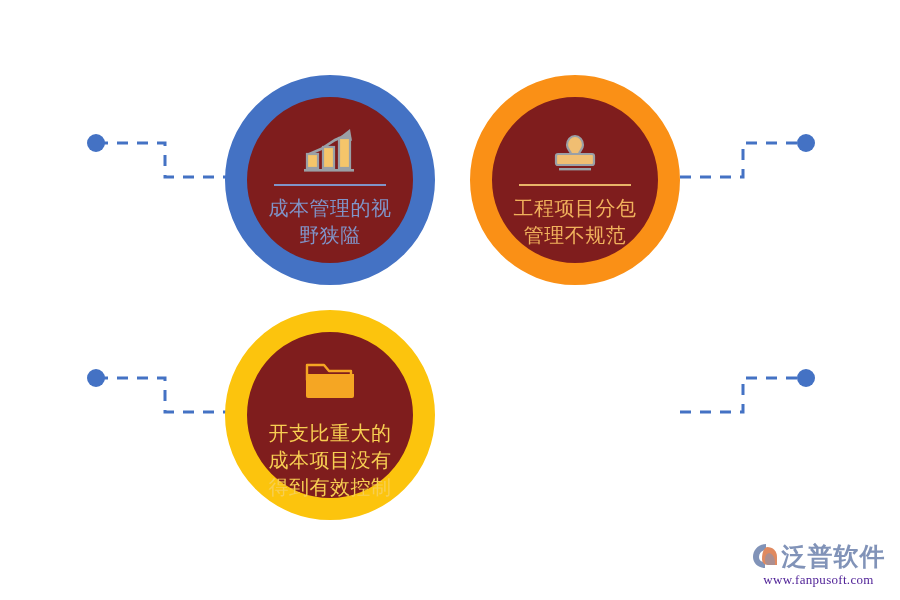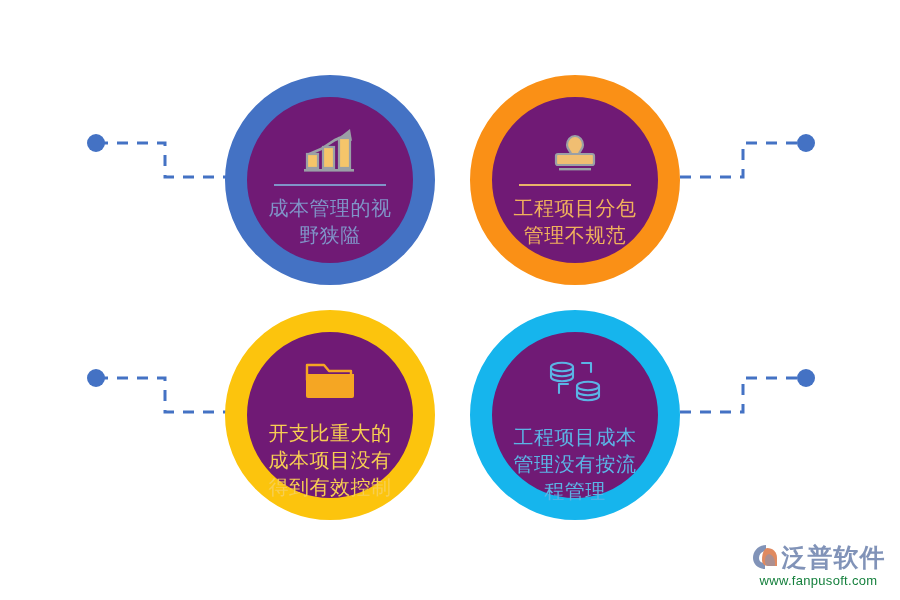--- a/index.html
+++ b/index.html
@@ -10,21 +10,21 @@
     overflow:hidden;
     position:relative;
   }
   #canvas{position:absolute;left:0;top:0;width:900px;height:600px;}
   .conn-layer{position:absolute;left:0;top:0;width:900px;height:600px;pointer-events:none;}
 
   .node{
     position:absolute;
     border-radius:50%;
     box-sizing:border-box;
-    background:#701a75;
+    background:#7f1d1d;
     display:flex;
     flex-direction:column;
     align-items:center;
     justify-content:flex-start;
   }
   .node-inner{
     position:absolute;
     left:0;right:0;top:0;bottom:0;
     display:flex;
     flex-direction:column;
@@ -82,22 +82,22 @@
   .logo-row{display:flex;align-items:center;gap:0;}
   .logo-cn{
     font-size:25px;
     font-weight:bold;
     color:#8193B8;
     letter-spacing:1px;
     line-height:30px;
   }
   .logo-url{
     font-size:13px;
-    color:#15803d;
-    font-family:Liberation Sans, sans-serif;
+    color:#4c1d95;
+    font-family:Liberation Serif, serif;
     letter-spacing:.3px;
     margin-top:1px;
   }
 </style>
 </head>
 <body>
 
 <div id="canvas">
 
   <svg class="conn-layer" viewBox="0 0 900 600" width="900" height="600">
@@ -172,45 +172,20 @@
 
           <rect x="9" y="39" width="32" height="2.4" fill="#9AA0A6"></rect>
         </svg>
       </div>
       <div class="divider div-orange"></div>
       <div class="node-label txt-orange">工程项目分包
 管理不规范</div>
     </div>
   </div>
 
-  <div class="node ring-cyan" style="left:470px;top:310px;width:210px;height:210px;">
-    <div class="node-inner">
-      <div class="icon-wrap">
-        <svg width="56" height="48" viewBox="0 0 56 48">
-          <g fill="none" stroke="#5BB4E5" stroke-width="2.1" stroke-linecap="round" stroke-linejoin="round">
-
-            <ellipse cx="15" cy="9" rx="11" ry="4.2"></ellipse>
-            <path d="M4,9 v10 a11,4.2 0 0 0 22,0 v-10"></path>
-            <path d="M4,14 a11,4.2 0 0 0 22,0"></path>
-
-            <ellipse cx="41" cy="28" rx="11" ry="4.2"></ellipse>
-            <path d="M30,28 v10 a11,4.2 0 0 0 22,0 v-10"></path>
-            <path d="M30,33 a11,4.2 0 0 0 22,0"></path>
-
-            <polyline points="35,5 44,5 44,14"></polyline>
-            <polyline points="21,26 12,26 12,35"></polyline>
-          </g>
-        </svg>
-      </div>
-      <div class="divider div-cyan"></div>
-      <div class="node-label txt-cyan">工程项目成本
-管理没有按流
-程管理</div>
-    </div>
-  </div>
 
   <div class="logo">
     <div class="logo-row">
       <svg width="30" height="28" viewBox="0 0 30 28">
         <path d="M14,2 C6,2 1,8 1,15 C1,21 6,26 13,26 L13,20 C9,20 7,18 7,15 C7,11 10,8 14,8 Z" fill="#8193B8"></path>
         <path d="M15,5 C21,5 25,9 25,15 L25,23 L16,23 C12,23 10,20 10,17 C10,10 12,6 15,5 Z" fill="#E08A60"></path>
         <path d="M17,11 C21,12 23,16 23,21 L23,23 L17,23 C14,23 13,21 13,18 C13,14 14,12 17,11 Z" fill="#8193B8" opacity="0.55"></path>
       </svg>
       <span class="logo-cn">泛普软件</span>
     </div>

